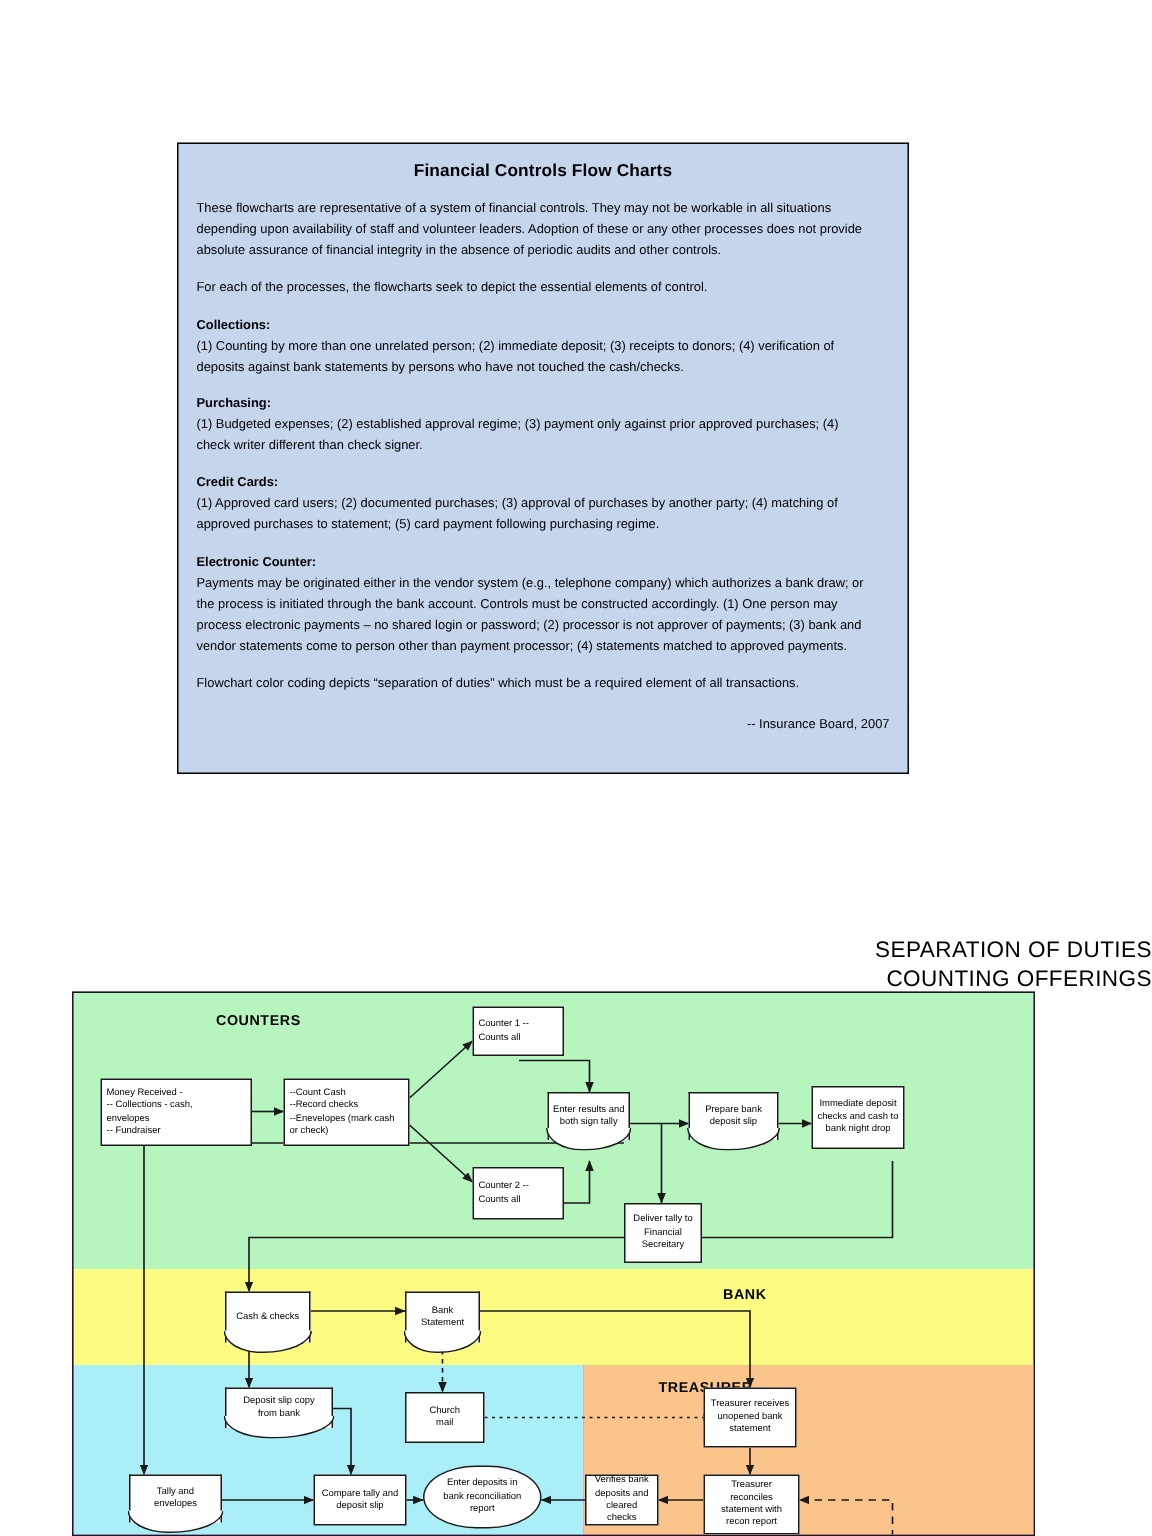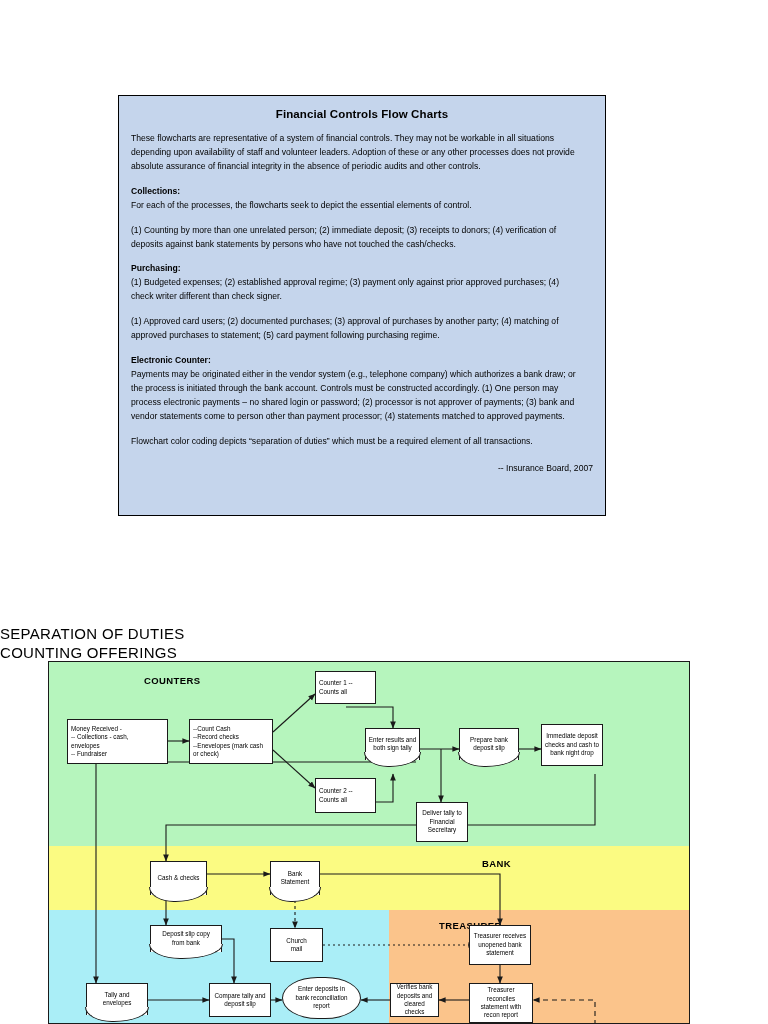--- a/index.html
+++ b/index.html
@@ -16,21 +16,21 @@
     text-align:center; font-weight:bold; font-size:11.5px; letter-spacing:.1px;
     margin:2px 0 12px 0;
   }
   .para{ font-size:8.6px; line-height:1.62; margin:0 16px 11px 0; }
   .para.tight{ margin-bottom:0; }
   .hdr{ font-weight:bold; }
   .sig{ text-align:right; font-size:8.6px; margin-top:14px; }
 
   
   #chart-title{
-    position:absolute; left:0; top:624px; width:768px; text-align:left;
+    position:absolute; left:0; top:624px; width:768px; text-align:right;
     font-size:15px; line-height:1.28; letter-spacing:.3px;
   }
 
   
   #flow{
     position:absolute; left:48px; top:661px; width:642px; height:363px;
     border:1.2px solid #1a1a1a; box-sizing:border-box; overflow:hidden;
     background:#d946ef;
   }
   .band{ position:absolute; left:0; }
@@ -78,28 +78,29 @@
   
   #wires{ position:absolute; inset:0; z-index:2; }
 </style>
 </head>
 <body>
 
 <div id="intro-panel">
   <div id="intro-title">Financial Controls Flow Charts</div>
 
   <p class="para"> These flowcharts are representative of a system of financial controls.  They may not be workable in all situations depending upon availability of staff and volunteer leaders.  Adoption of these or any other processes does not provide absolute assurance of financial integrity in the absence of periodic audits and other controls.</p>
+  <p class="para">For each of the processes, the flowcharts seek to depict the essential elements of control.</p>
+
   <p class="para tight hdr">Collections:</p>
-
-  <p class="para">For each of the processes, the flowcharts seek to depict the essential elements of control.</p>
   <p class="para">(1) Counting by more than one unrelated person; (2) immediate deposit; (3) receipts to donors; (4) verification of deposits against bank statements by persons who have not touched the cash/checks.</p>
 
   <p class="para tight hdr">Purchasing:</p>
   <p class="para">(1) Budgeted expenses; (2) established approval regime; (3) payment only against prior approved purchases; (4) check writer different than check signer.</p>
 
+  <p class="para tight hdr">Credit Cards:</p>
   <p class="para">(1) Approved card users; (2) documented purchases; (3) approval of purchases by another party; (4) matching of approved purchases to statement; (5) card payment following purchasing regime.</p>
 
   <p class="para tight hdr">Electronic Counter:</p>
   <p class="para">Payments may be originated either in the vendor system (e.g., telephone company) which authorizes  a bank draw; or the process is initiated through the bank account.  Controls must be constructed accordingly. (1) One person may process electronic payments – no shared login or password; (2) processor is not approver of payments; (3) bank and vendor statements come to person other than payment processor; (4) statements matched to approved payments.</p>
 
   <p class="para">Flowchart color coding depicts “separation of duties” which must be a required element of all transactions.</p>
   <div class="sig">-- Insurance Board, 2007</div>
 </div>
 
 <div id="chart-title">

